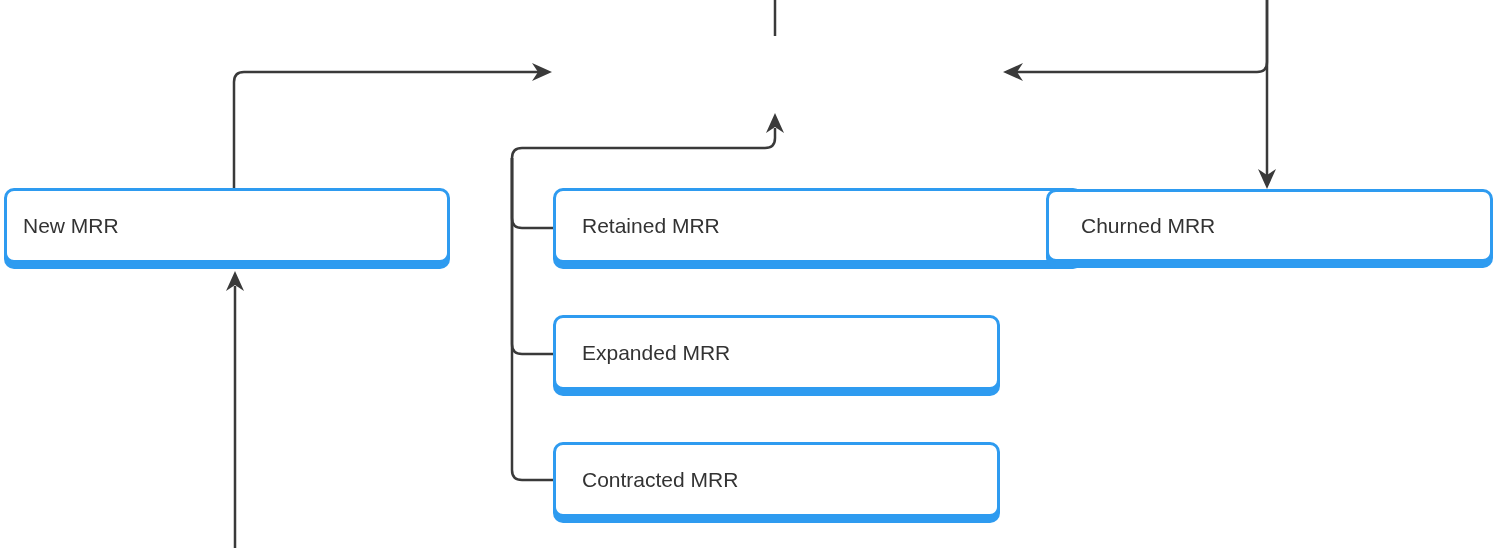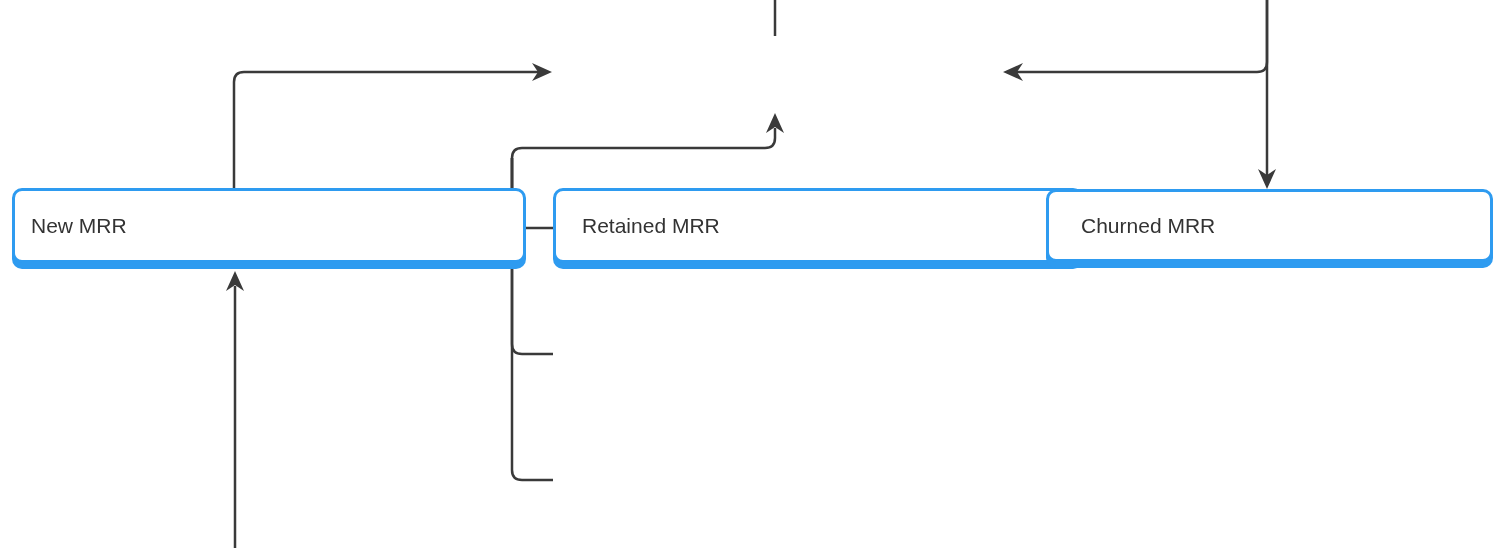--- a/index.html
+++ b/index.html
@@ -48,21 +48,21 @@
     border-radius: 10px;
     box-shadow: 0 6px 0 0 var(--node-border);
     display: flex;
     align-items: center;
     padding-left: 26px;
     font-size: 21px;
     color: var(--text);
     white-space: nowrap;
   }
   .node-total      { left: 553px;  top: 32px;  width: 447px; height: 73px; }
-  .node-new        { left: 12px;   top: 188px; width: 514px; height: 75px; padding-left: 16px; }
+  .node-new        { left: 4px;   top: 188px; width: 446px; height: 75px; padding-left: 16px; }
   .node-retained   { left: 553px;  top: 188px; width: 530px; height: 75px; }
   .node-expanded   { left: 553px;  top: 315px; width: 447px; height: 75px; }
   .node-contracted { left: 553px;  top: 442px; width: 447px; height: 75px; }
   .node-churned    { left: 1046px; top: 189px; width: 447px; height: 73px; padding-left: 32px; }
 </style>
 </head>
 <body>
 
 <div class="canvas">
 
@@ -92,19 +92,25 @@
 
 
   <div class="node node-new">
     <span>New MRR</span>
   </div>
 
   <div class="node node-retained">
     <span>Retained MRR</span>
   </div>
 
+  <div class="node node-expanded">
+    <span>Expanded MRR</span>
+  </div>
 
+  <div class="node node-contracted">
+    <span>Contracted MRR</span>
+  </div>
 
   <div class="node node-churned">
     <span>Churned MRR</span>
   </div>
 
 </div>
 
 </body></html>

